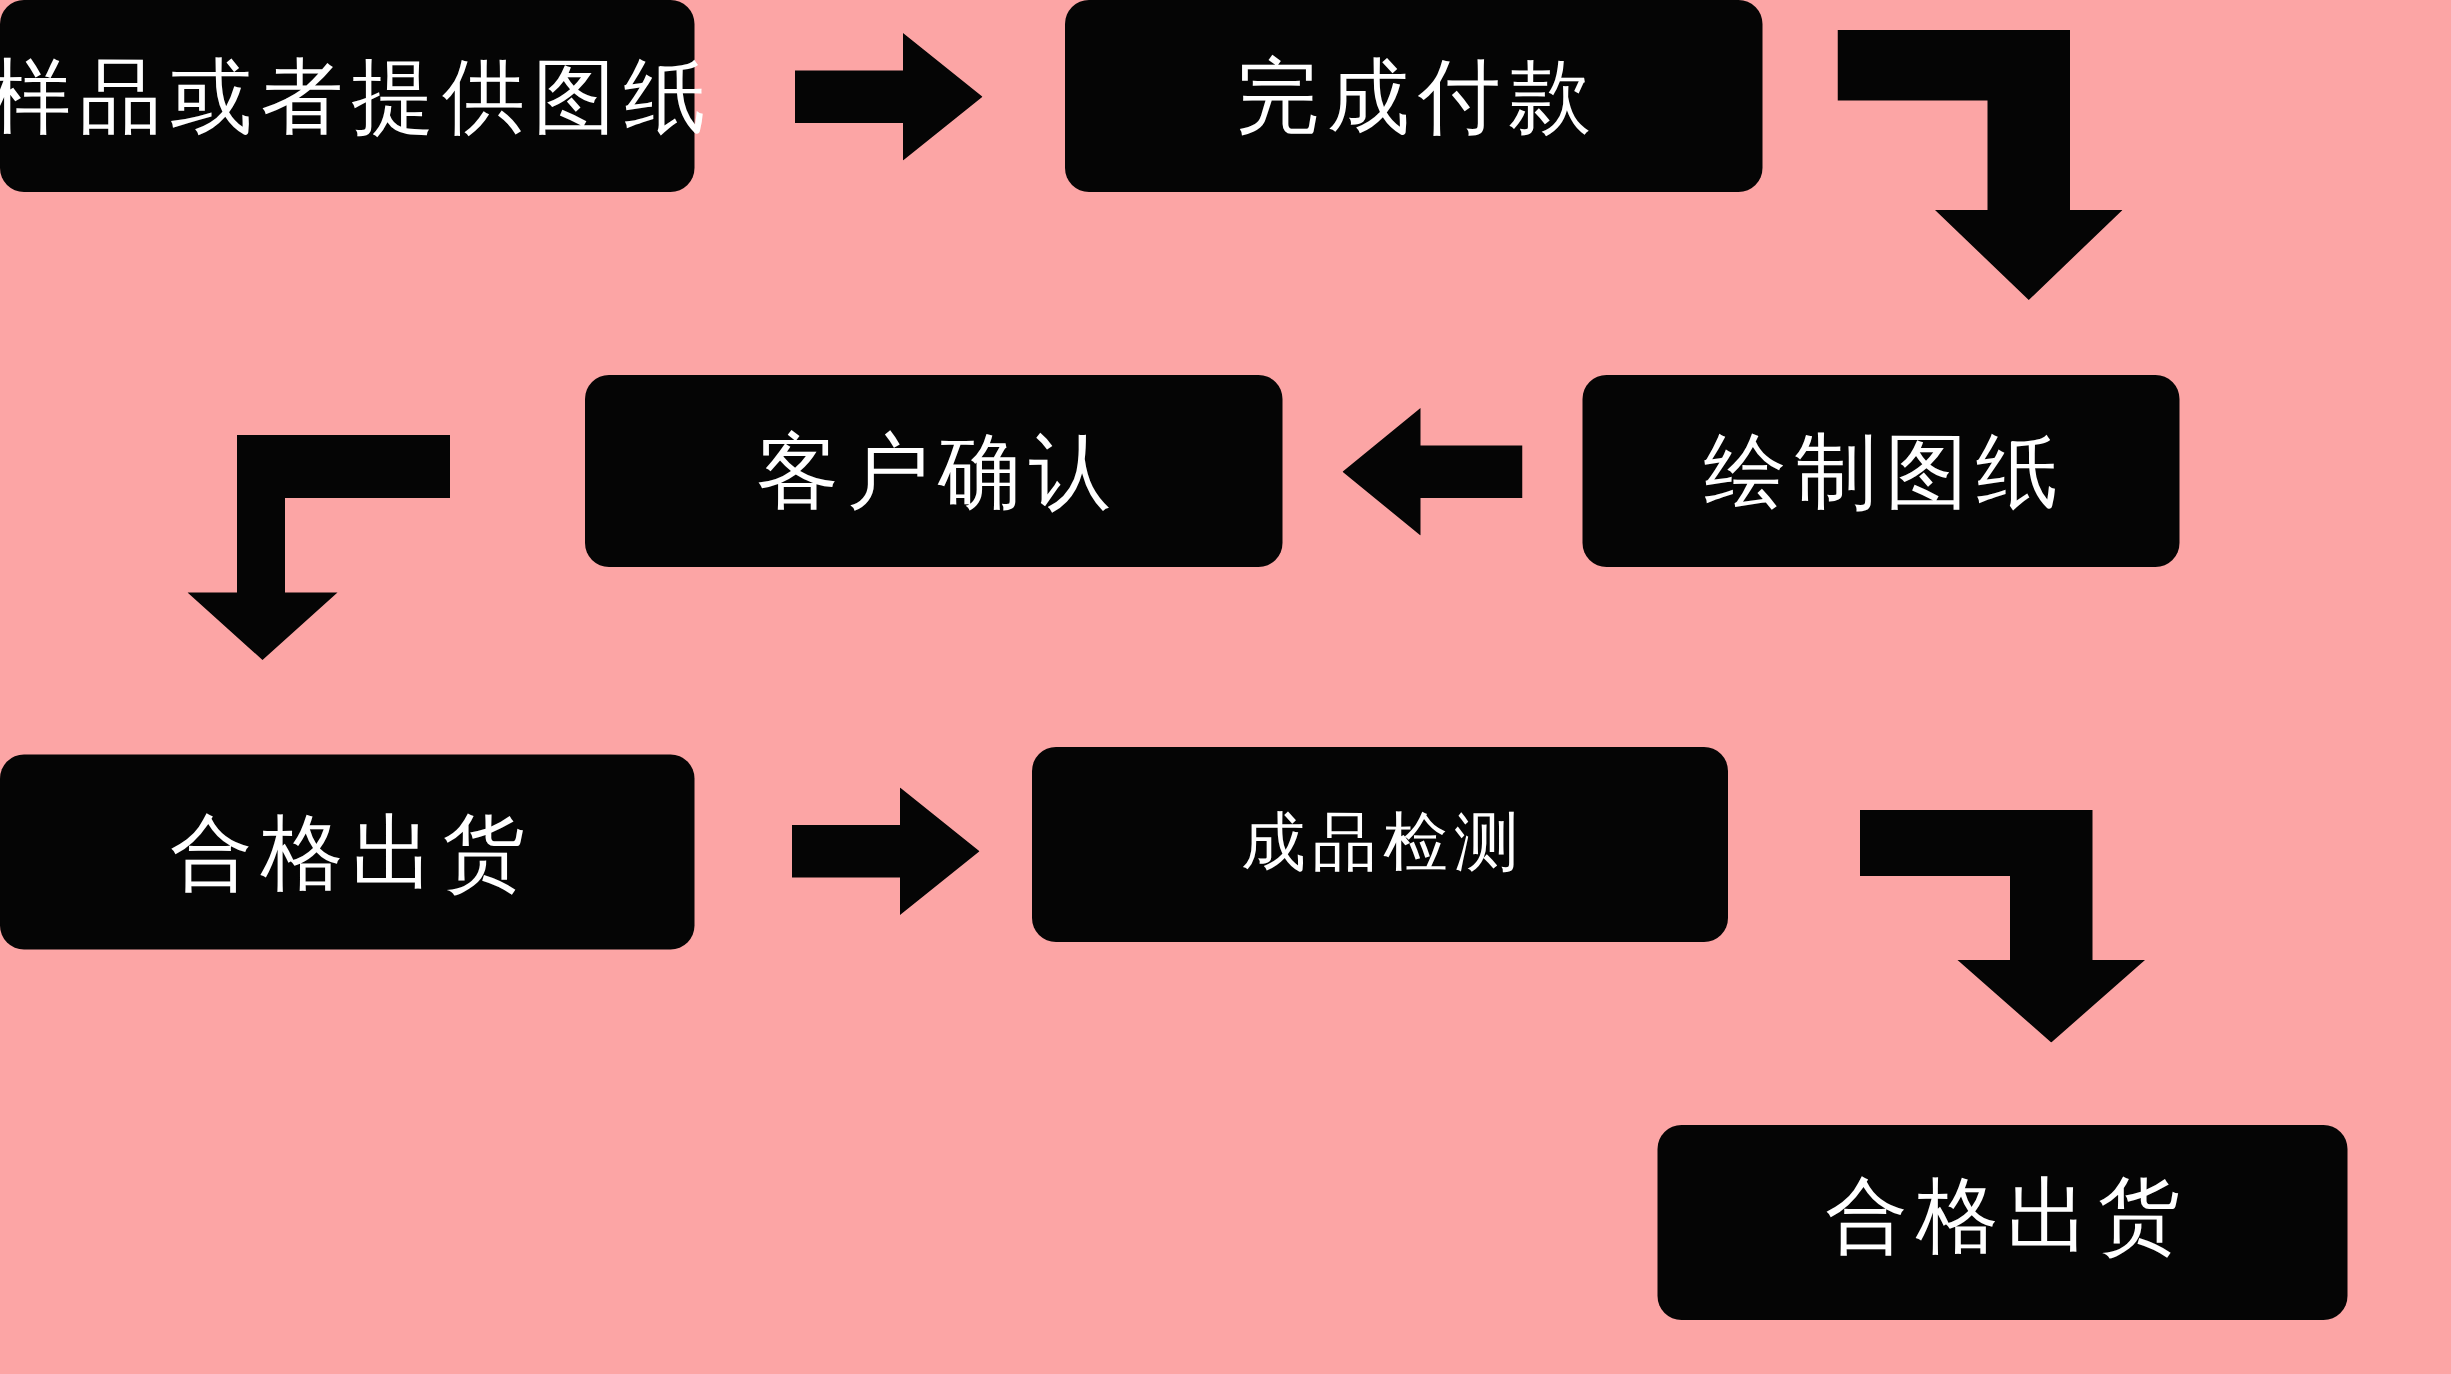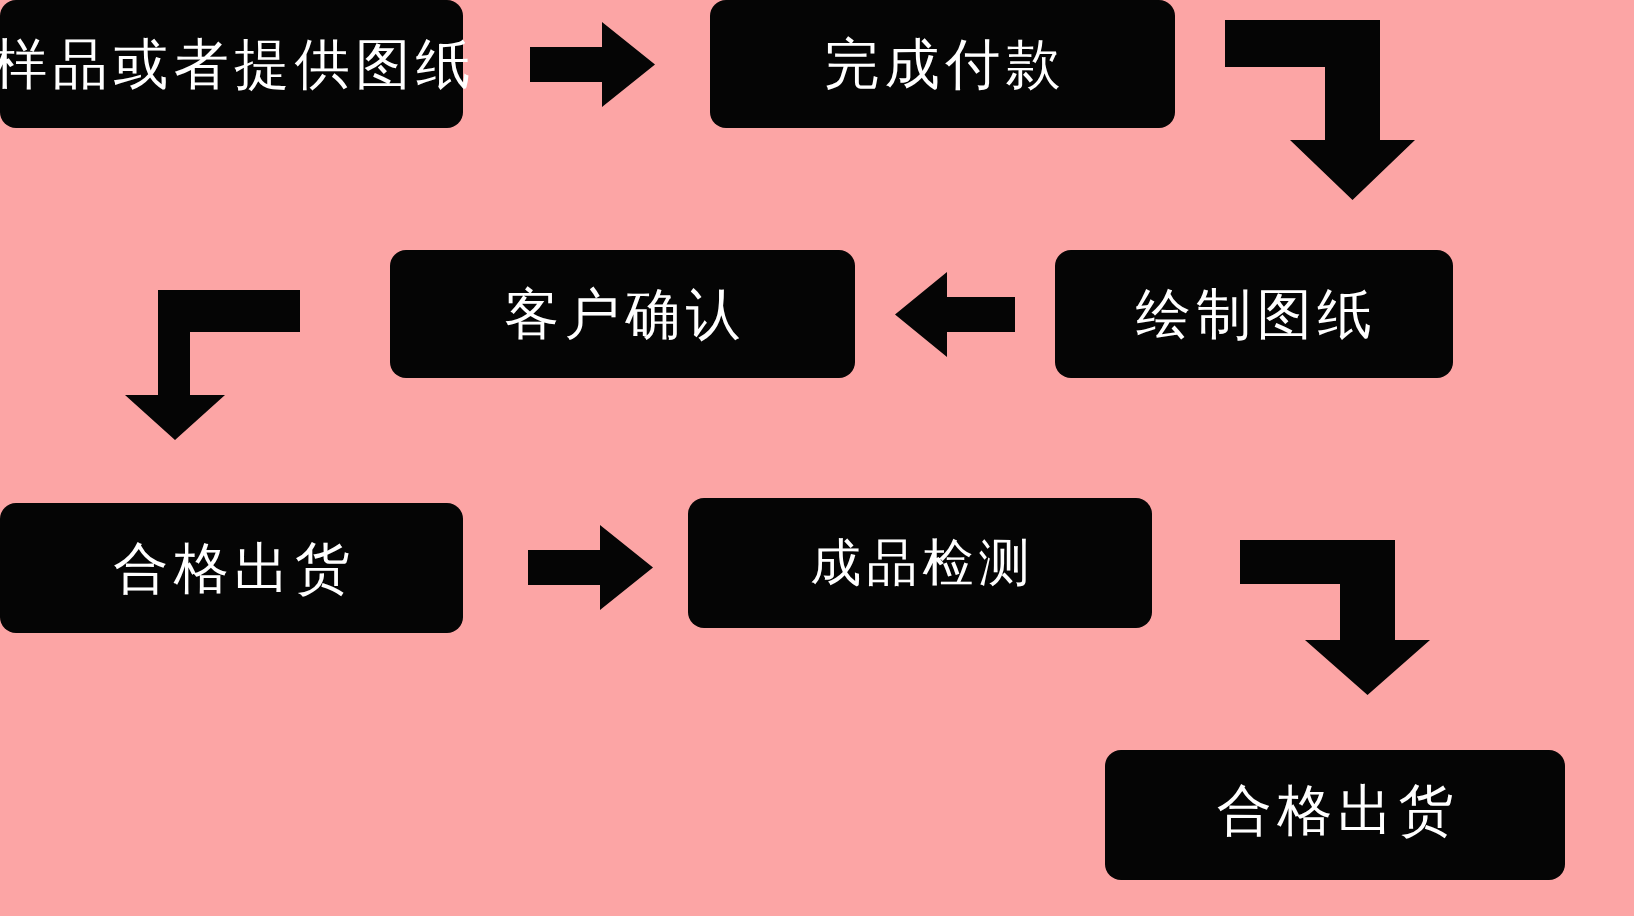--- a/index.html
+++ b/index.html
@@ -42,21 +42,21 @@
     display: block;
     width: 100%;
     height: 100%;
   }
   
   #node-sample      { left: 0px;    top: 0px;   width: 463px; height: 128px; font-size: 55px; }
   #node-payment     { left: 710px;  top: 0px;   width: 465px; height: 128px; font-size: 55px; }
   #node-drawing     { left: 1055px; top: 250px; width: 398px; height: 128px; font-size: 55px; }
   #node-confirm     { left: 390px;  top: 250px; width: 465px; height: 128px; font-size: 55px; }
   #node-production  { left: 0px;    top: 503px; width: 463px; height: 130px; font-size: 55px; }
-  #node-inspection  { left: 688px;  top: 498px; width: 464px; height: 130px; font-size: 51px; }
+  #node-inspection  { left: 688px;  top: 498px; width: 464px; height: 130px; font-size: 43px; }
   #node-shipment    { left: 1105px; top: 750px; width: 460px; height: 130px; font-size: 55px; font-family: Liberation Mono, monospace; }
   
   #conn-sample-payment    { left: 530px;  top: 22px;  width: 125px; height: 85px; }
   #conn-payment-drawing   { left: 1225px; top: 20px;  width: 190px; height: 180px; }
   #conn-drawing-confirm   { left: 895px;  top: 272px; width: 120px; height: 85px; }
   #conn-confirm-production{ left: 125px;  top: 290px; width: 175px; height: 150px; }
   #conn-production-inspect{ left: 528px;  top: 525px; width: 125px; height: 85px; }
   #conn-inspect-shipment  { left: 1240px; top: 540px; width: 190px; height: 155px; }
 </style>
 </head>

